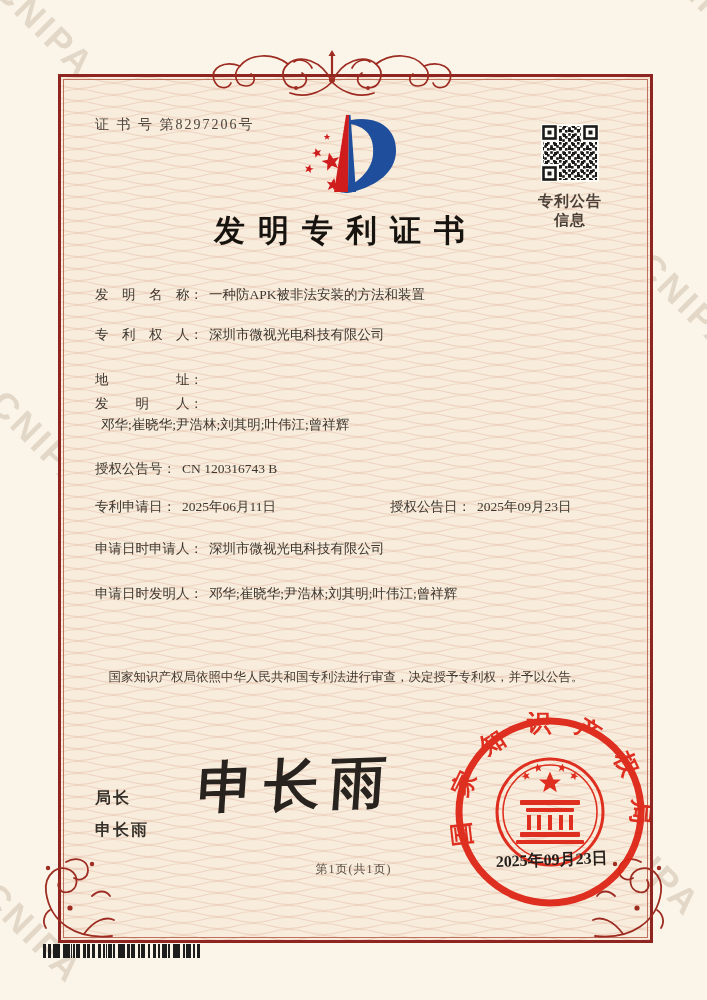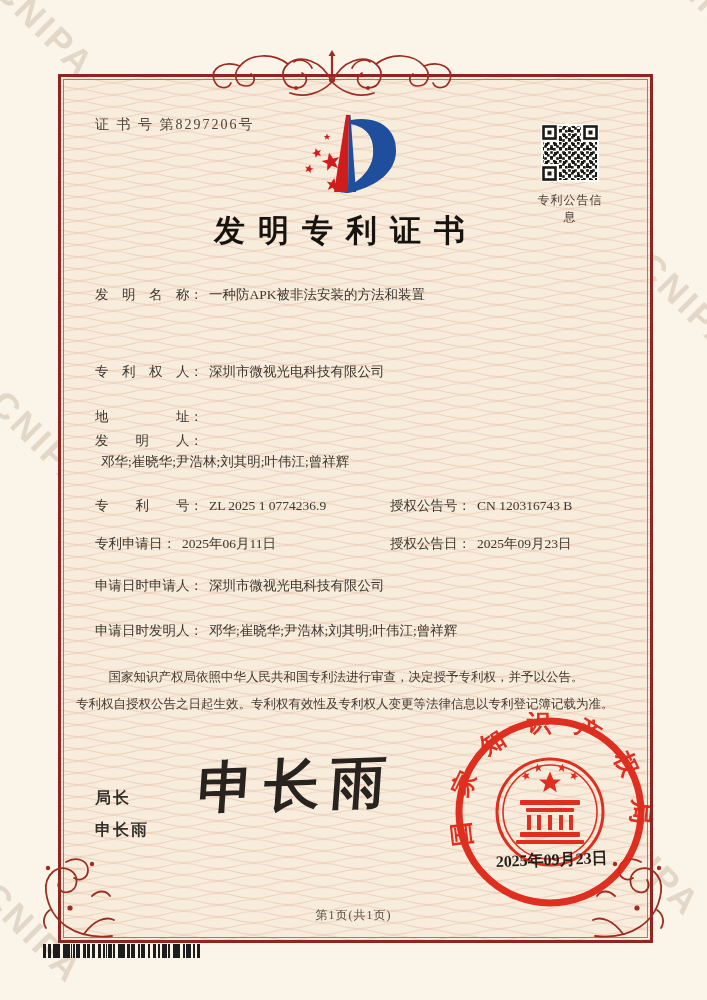--- a/index.html
+++ b/index.html
@@ -11,30 +11,30 @@
       transform:rotate(45deg);white-space:nowrap;pointer-events:none;}
   
   .frame{position:absolute;left:58px;top:74px;width:589px;height:863px;
          border:3px solid #8e2520;background:#f8ecdc;}
   .frame-inner{position:absolute;inset:2px;border:1px solid #c0705f;}
   .guilloche{position:absolute;inset:0;}
   
   .cert-no{position:absolute;left:95px;top:116px;font-size:14px;letter-spacing:2px;color:#4a443c;}
   .logo{position:absolute;left:296px;top:113px;}
   .qr-wrap{position:absolute;left:534px;top:124px;width:72px;text-align:center;}
-  .qr-caption{margin-top:6px;font-size:12px;letter-spacing:1px;color:#4c4038;}
+  .qr-caption{margin-top:6px;font-size:15px;letter-spacing:1px;color:#4c4038;font-weight:bold;}
   .title{position:absolute;left:0;top:210px;width:679px;text-align:center;
          font-size:31px;font-weight:bold;color:#17130f;letter-spacing:.42em;text-indent:.42em;}
   
   .fields{position:absolute;left:95px;top:284px;width:517px;font-size:13.5px;color:#3d372f;}
   .frow{display:flex;align-items:flex-start;line-height:21px;}
   .flabel{white-space:nowrap;flex:0 0 auto;}
   .fvalue{margin-left:6px;}
   .mt-name{margin-top:0;}
-  .mt-patentee{margin-top:56px;}
+  .mt-patentee{margin-top:19px;}
   .mt-address{margin-top:24px;}
   .mt-inventors{margin-top:3px;flex-direction:column;}
   .mt-numbers{margin-top:23px;}
   .mt-dates{margin-top:17px;}
   .mt-orig1{margin-top:21px;}
   .mt-orig2{margin-top:24px;}
   .cols{display:flex;}
   .col-l{width:295px;}
   .col-r{flex:1;}
   
@@ -43,21 +43,21 @@
   .legal .l1{text-indent:2.6em;}
   
   .signer{position:absolute;left:95px;top:782px;font-size:16px;font-weight:bold;
           color:#35302a;line-height:32px;letter-spacing:2px;}
   .signature{position:absolute;left:198px;top:748px;font-size:56px;font-weight:bold;
              color:#28231e;transform:rotate(-2deg) skewX(-6deg);letter-spacing:10px;
              font-family:"Liberation Serif","DejaVu Serif",serif;}
   
   .seal{position:absolute;left:450px;top:712px;opacity:.95;}
   
-  .footer{position:absolute;left:0;top:907px;width:707px;text-align:center;
+  .footer{position:absolute;left:0;top:861px;width:707px;text-align:center;
           font-size:12px;color:#564c41;letter-spacing:1px;}
   .barcode{position:absolute;left:43px;top:944px;width:158px;height:14px;
            background-image:
              repeating-linear-gradient(90deg,#1d1d1d 0 2px,transparent 2px 5px),
              repeating-linear-gradient(90deg,#1d1d1d 0 1px,transparent 1px 7px),
              repeating-linear-gradient(90deg,#1d1d1d 0 3px,transparent 3px 11px);}
   .orn{position:absolute;pointer-events:none;}
 </style>
 </head>
 <body>
@@ -204,24 +204,20 @@
       <span class="fvalue">深圳市微视光电科技有限公司</span>
     </div>
     <div class="frow mt-address">
       <span class="flabel">地　　　　　址：</span>
     </div>
     <div class="frow mt-inventors">
       <span class="flabel">发　　明　　人：</span>
       <span class="fvalue">邓华;崔晓华;尹浩林;刘其明;叶伟江;曾祥辉</span>
     </div>
     <div class="cols mt-numbers">
-      <div class="col-l frow">
-        <span class="flabel">专　　利　　号：</span>
-        <span class="fvalue">ZL 2025 1 0774236.9</span>
-      </div>
       <div class="col-r frow">
         <span class="flabel">授权公告号：</span>
         <span class="fvalue">CN 120316743 B</span>
       </div>
     </div>
     <div class="cols mt-dates">
       <div class="col-l frow">
         <span class="flabel">专利申请日：</span>
         <span class="fvalue">2025年06月11日</span>
       </div>
@@ -235,21 +231,20 @@
       <span class="fvalue">深圳市微视光电科技有限公司</span>
     </div>
     <div class="frow mt-orig2">
       <span class="flabel">申请日时发明人：</span>
       <span class="fvalue">邓华;崔晓华;尹浩林;刘其明;叶伟江;曾祥辉</span>
     </div>
   </div>
 
   <div class="legal">
     <div class="l1">国家知识产权局依照中华人民共和国专利法进行审查，决定授予专利权，并予以公告。</div>
-    <div class="l2">专利权自授权公告之日起生效。专利权有效性及专利权人变更等法律信息以专利登记簿记载为准。</div>
   </div>
 
   <div class="signer">
     <div>局长</div>
     <div>申长雨</div>
   </div>
   <div class="signature">申长雨</div>
 
   <svg class="seal" width="200" height="200" viewBox="-100 -100 200 200">
     <defs>

